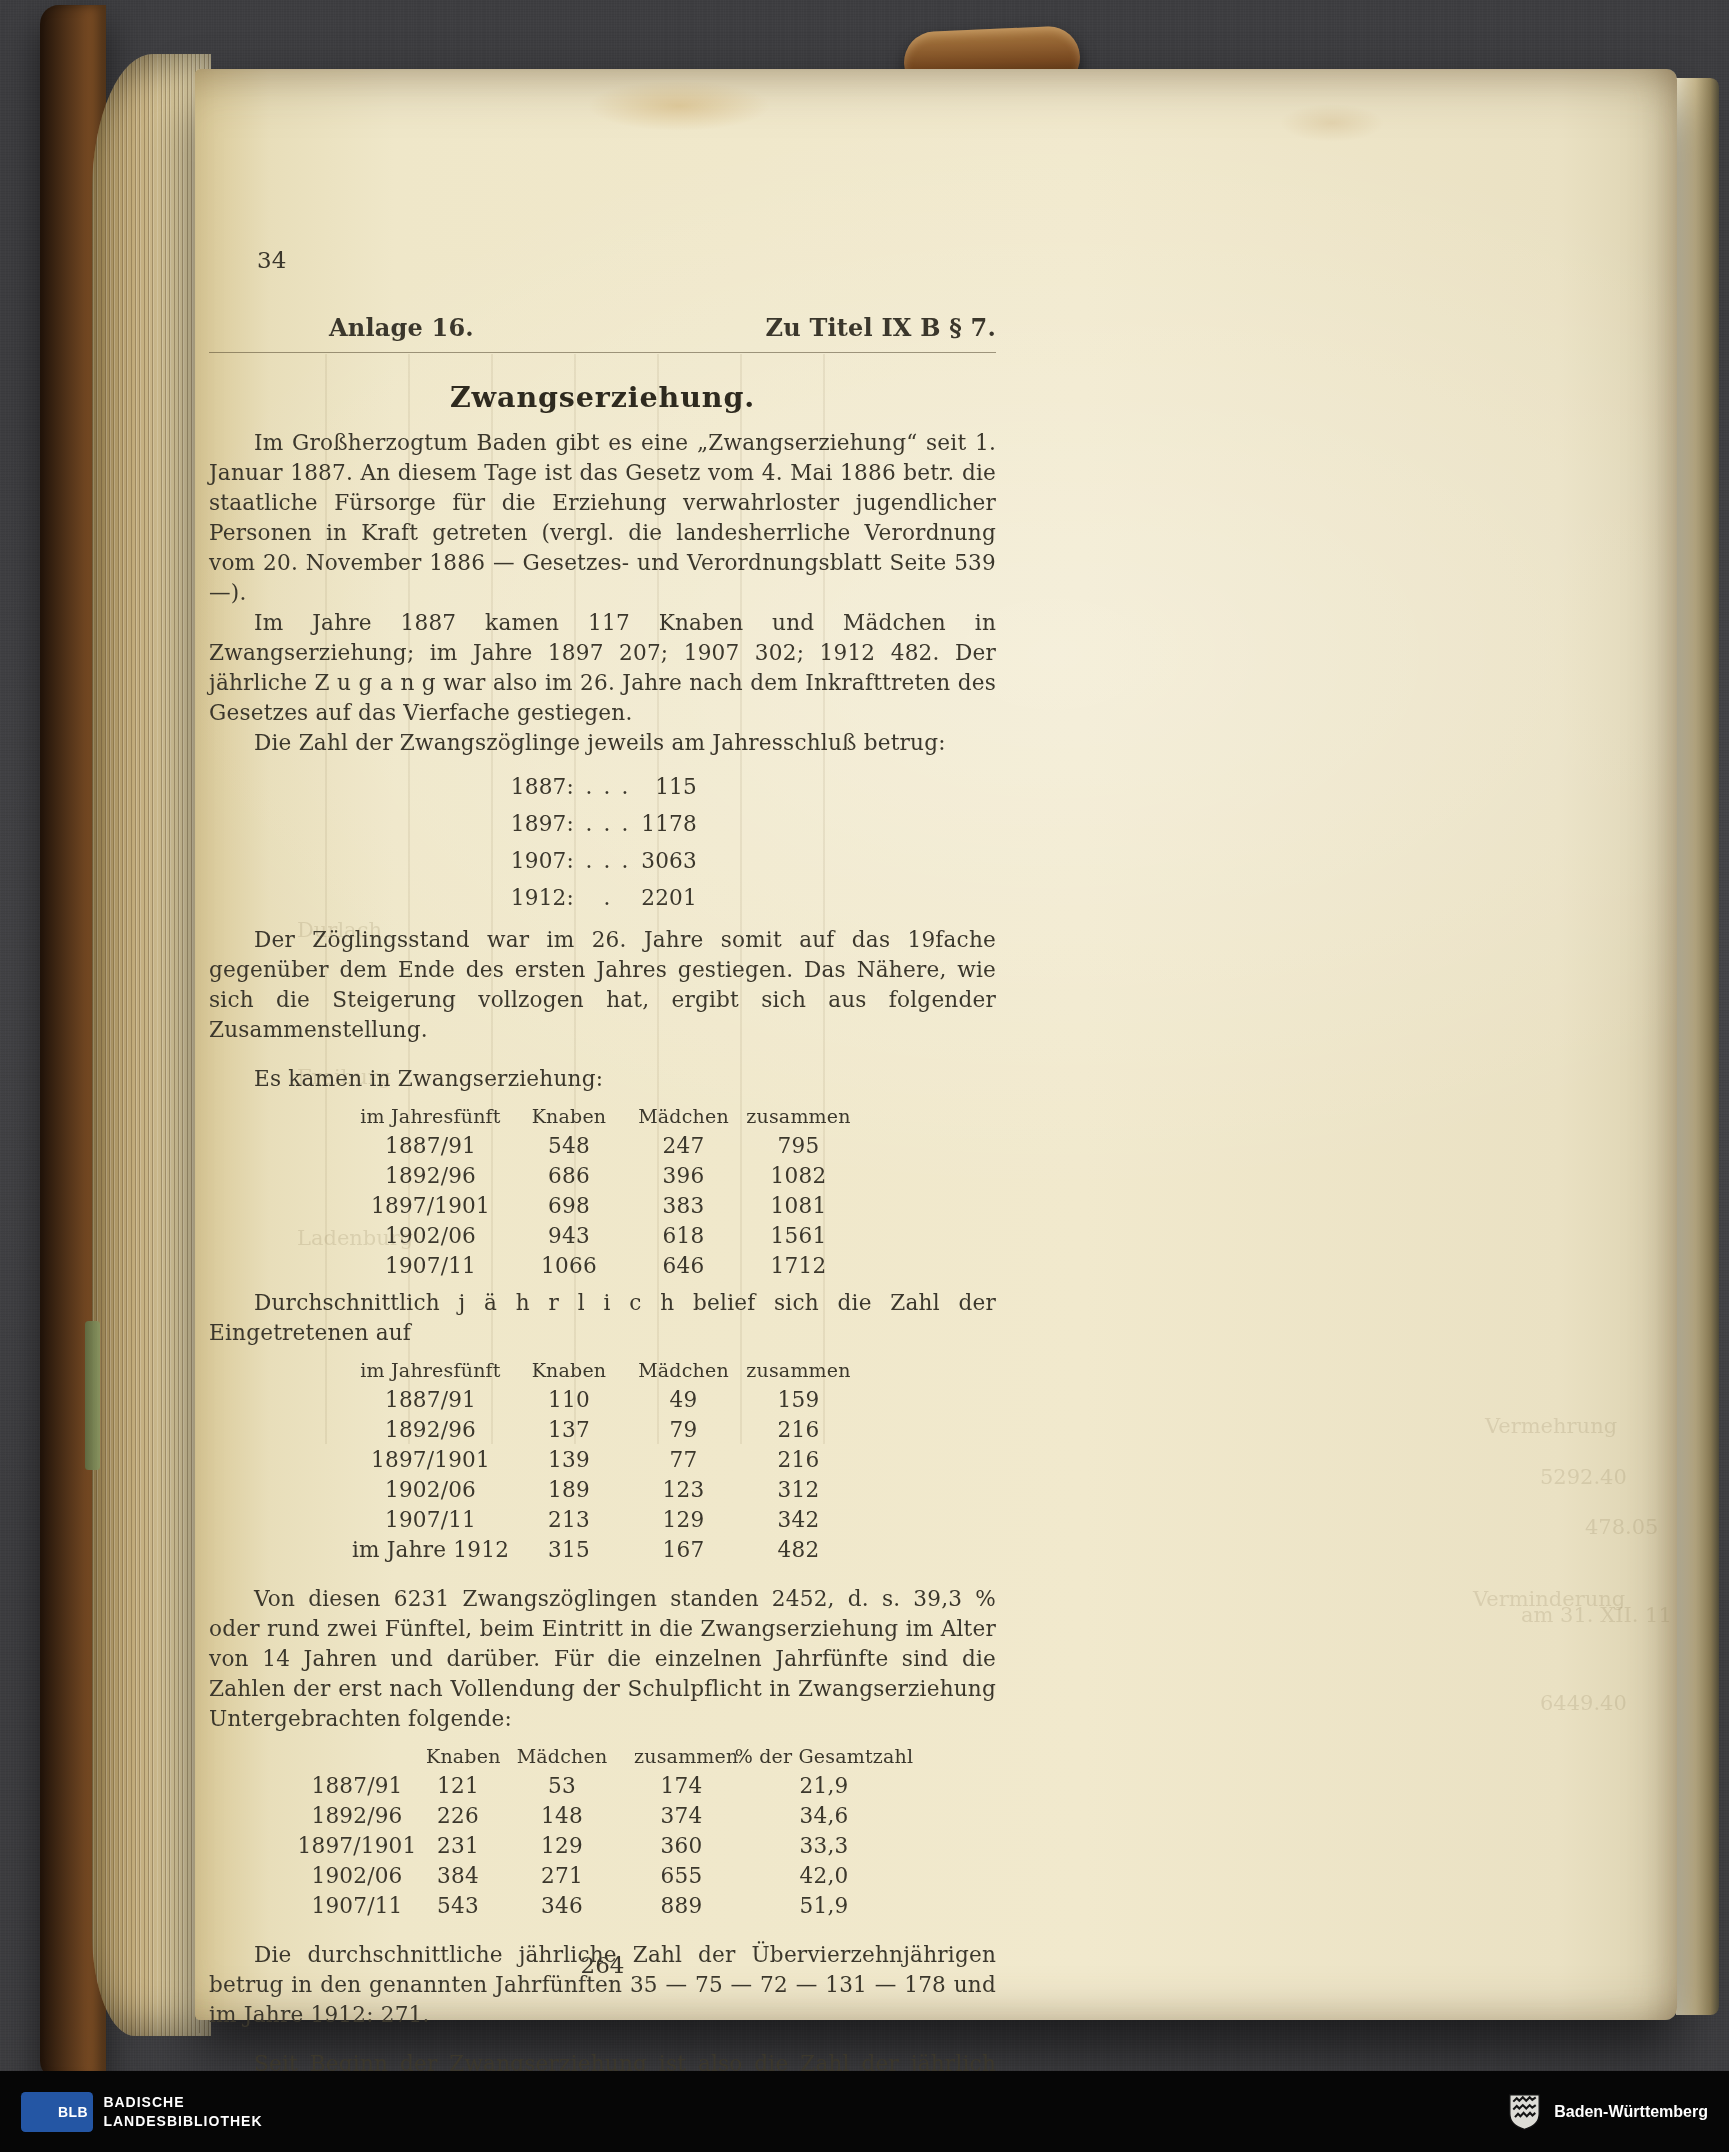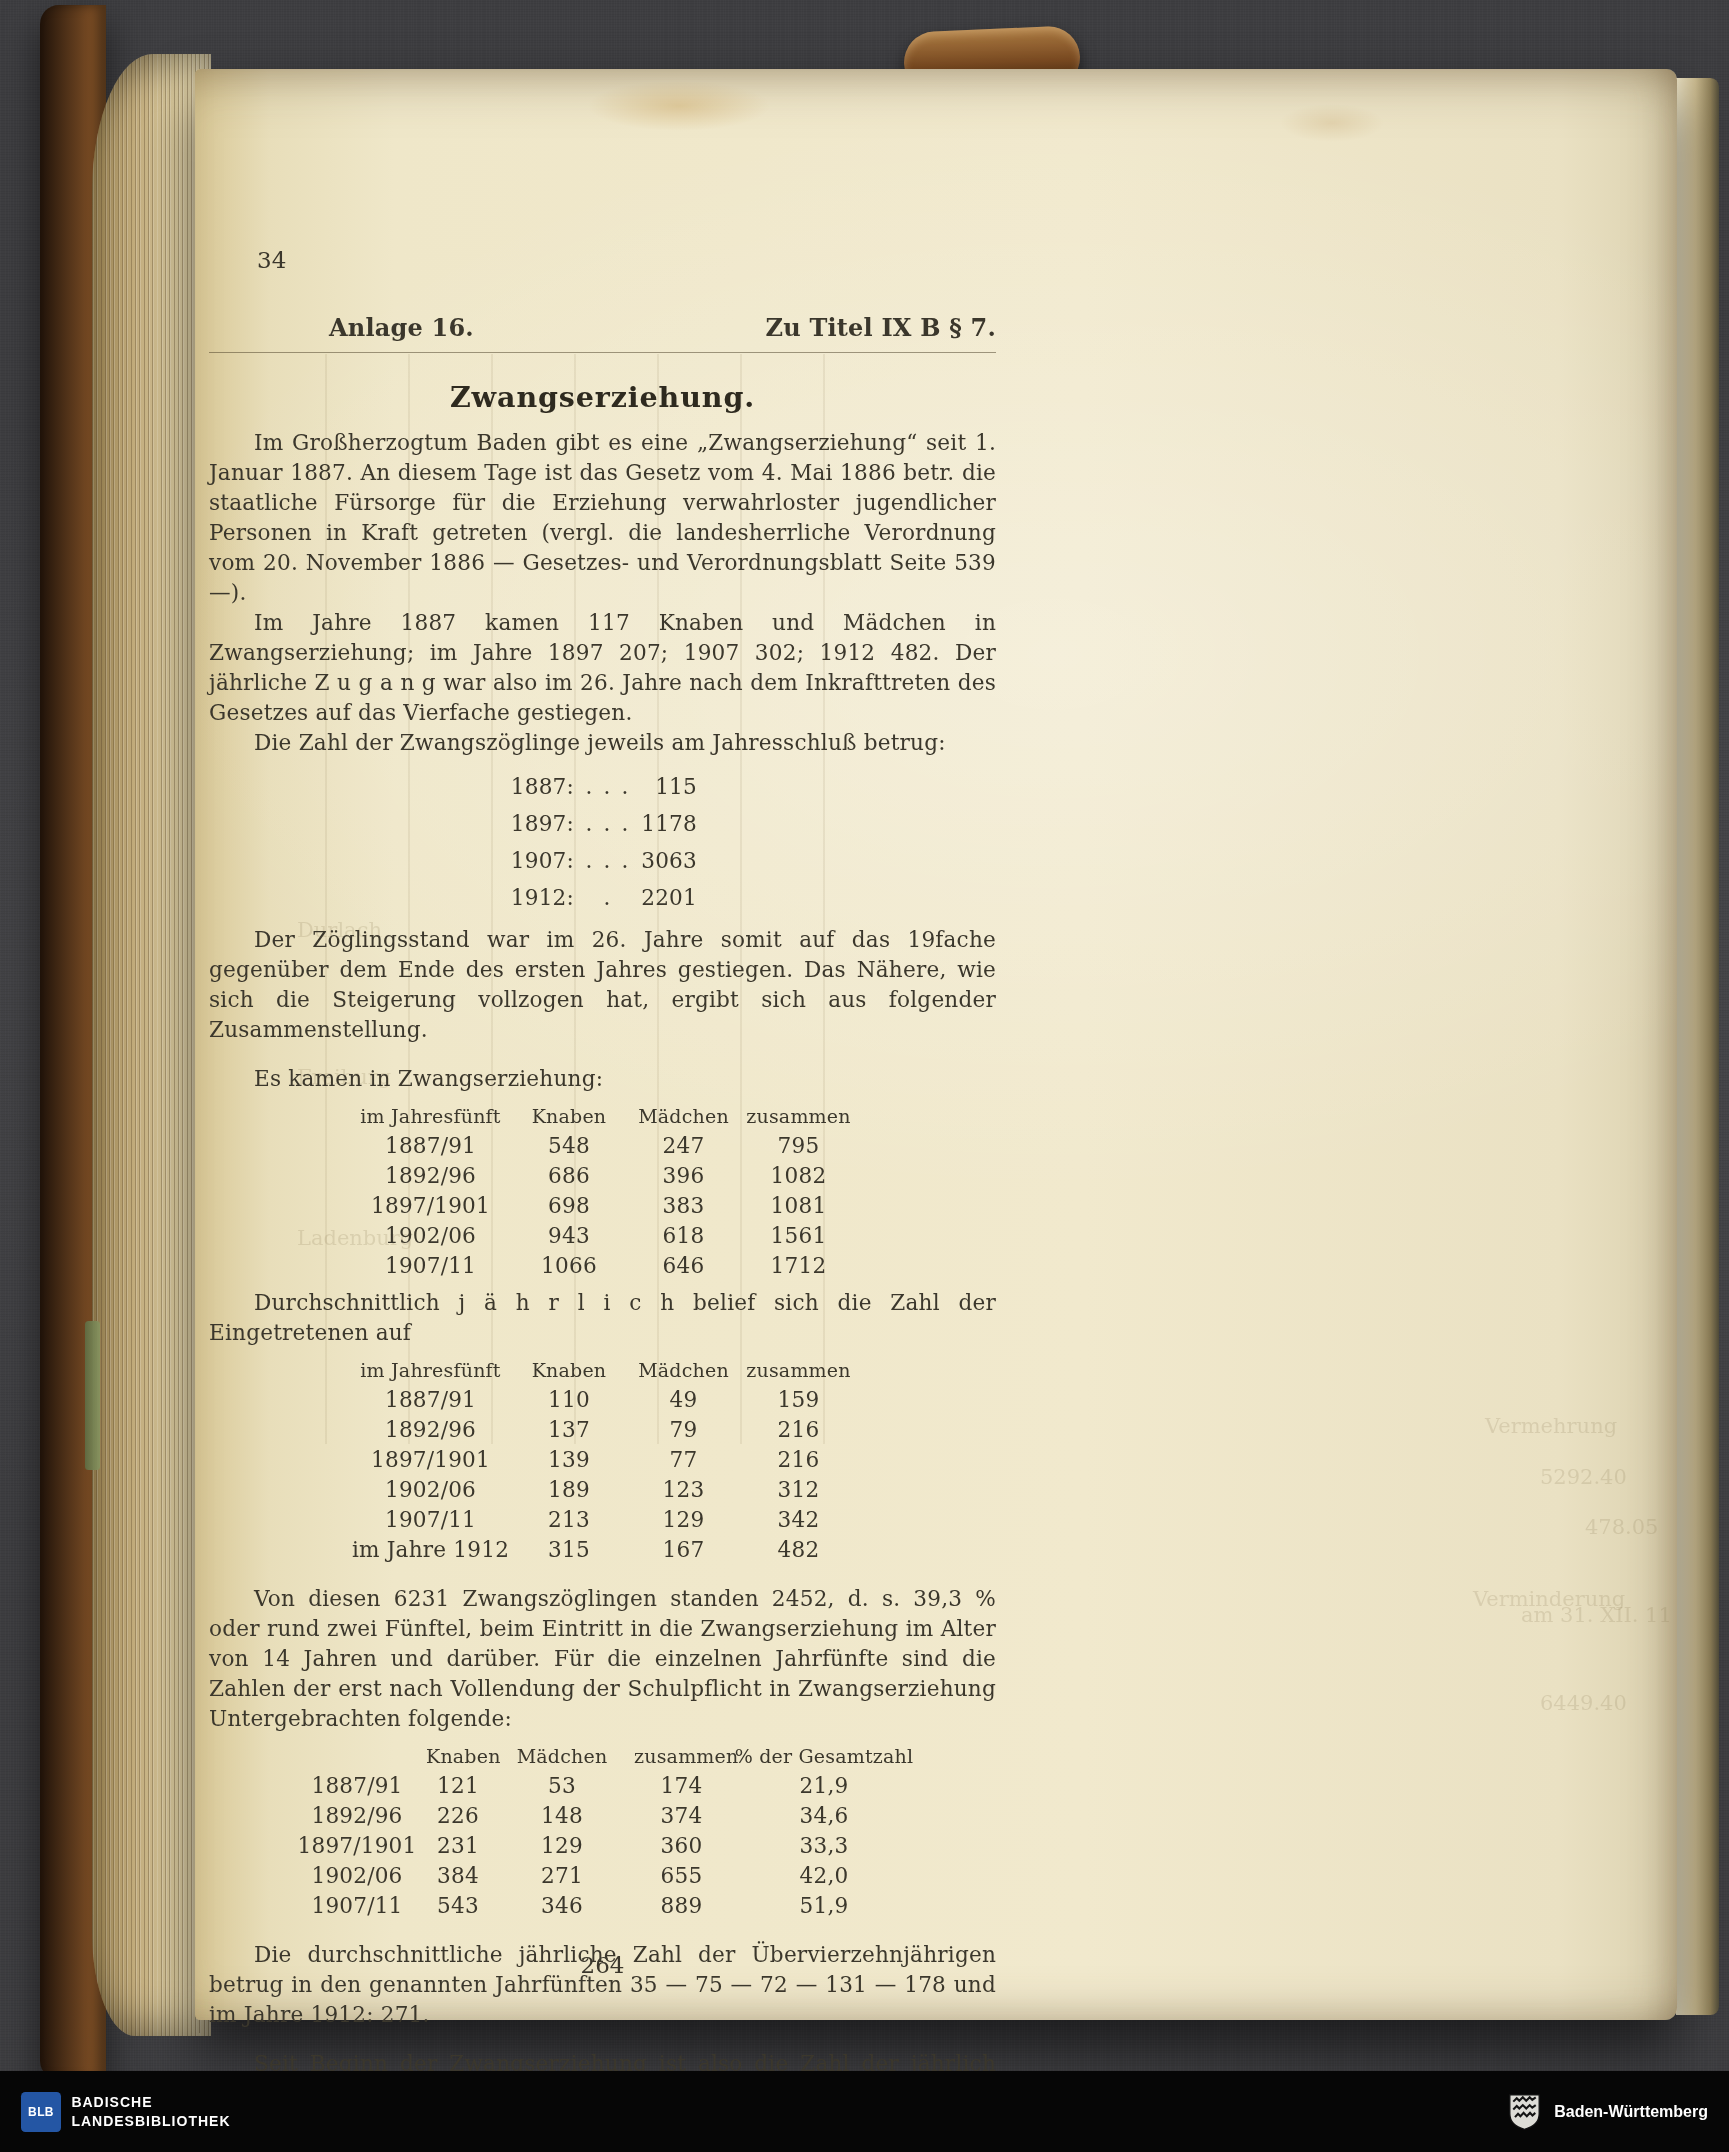--- a/index.html
+++ b/index.html
@@ -95,21 +95,21 @@
   .tbl-years .tcell:nth-child(3){text-align:right;}
   
   .footer{
     position:absolute;left:0;bottom:0;width:1729px;height:81px;background:#060606;
     display:flex;justify-content:space-between;align-items:center;
     padding:0 21px;box-sizing:border-box;
     font-family:"Liberation Sans", sans-serif;color:#fff;
   }
   .footer-left{display:flex;align-items:center;gap:10.4px;}
   .blb-box{width:40px;height:40px;border-radius:4.3px;background:#2456a4;display:flex;align-items:center;justify-content:center;
-    font-weight:bold;font-size:12px;letter-spacing:0.4px;}
+    font-weight:bold;font-size:14px;letter-spacing:0.4px;padding-left:32px;}
   .blb-text{font-weight:bold;font-size:14px;letter-spacing:1px;line-height:1.3;}
   .footer-right{display:flex;align-items:center;gap:12px;font-weight:bold;font-size:16px;}
   .bw-crest{display:block;}
 </style>
 </head>
 <body>
 
 <div class="stage">
 
   <div class="cover"></div>

